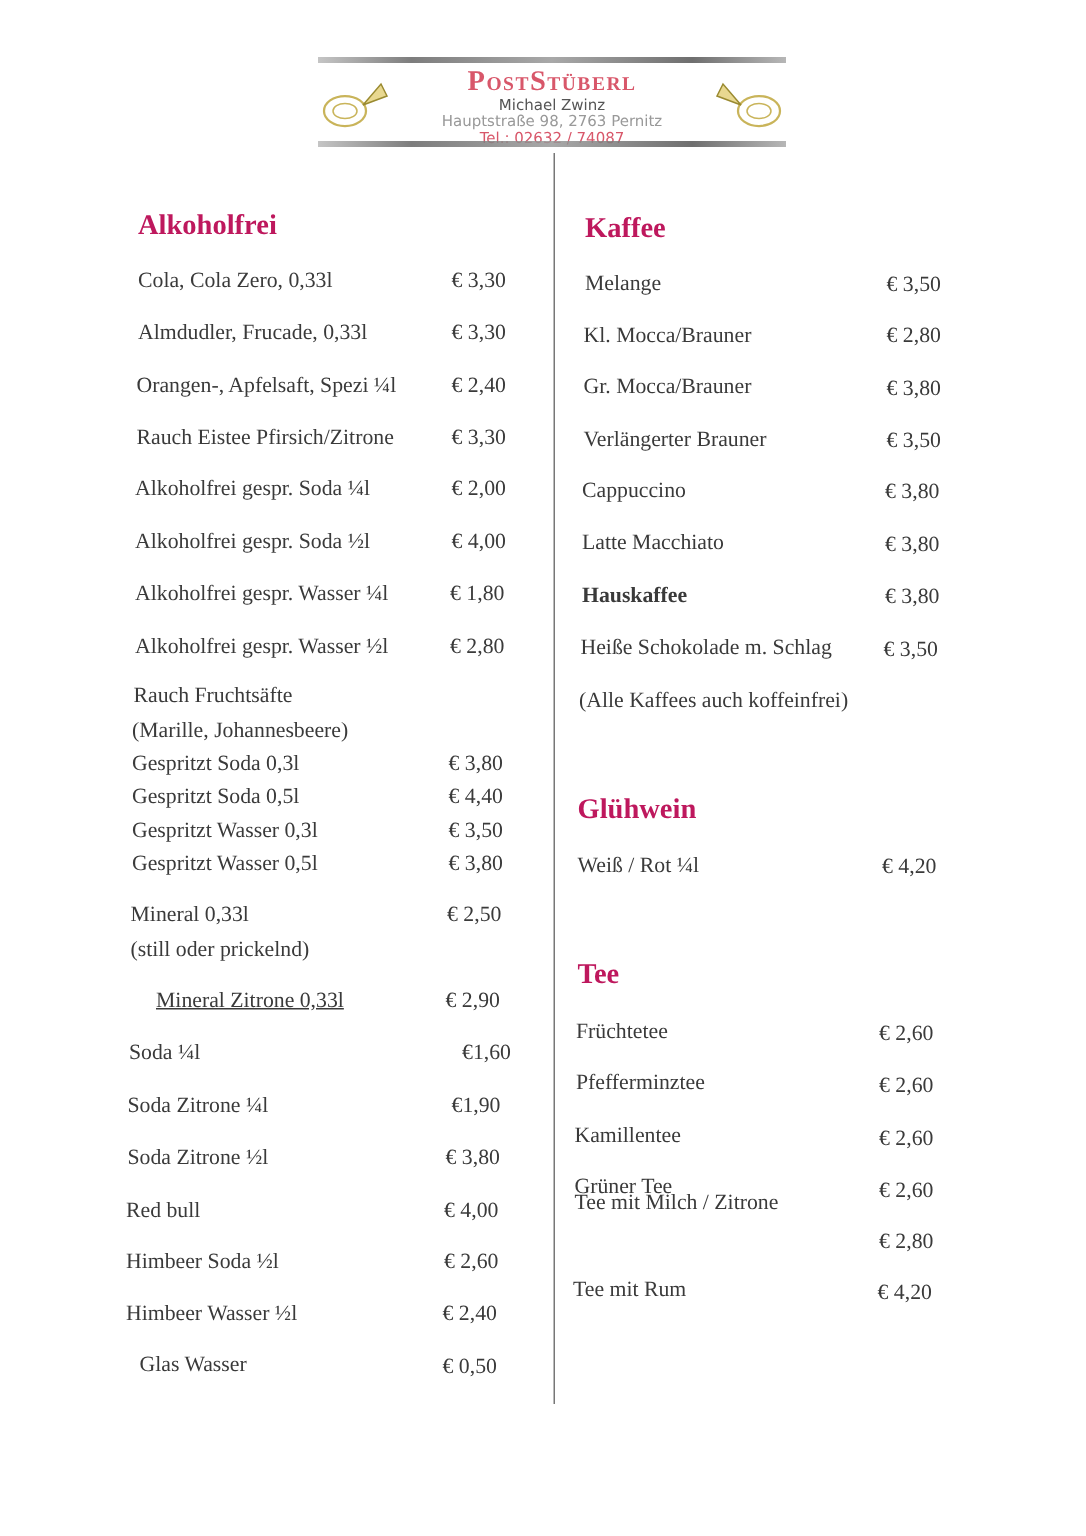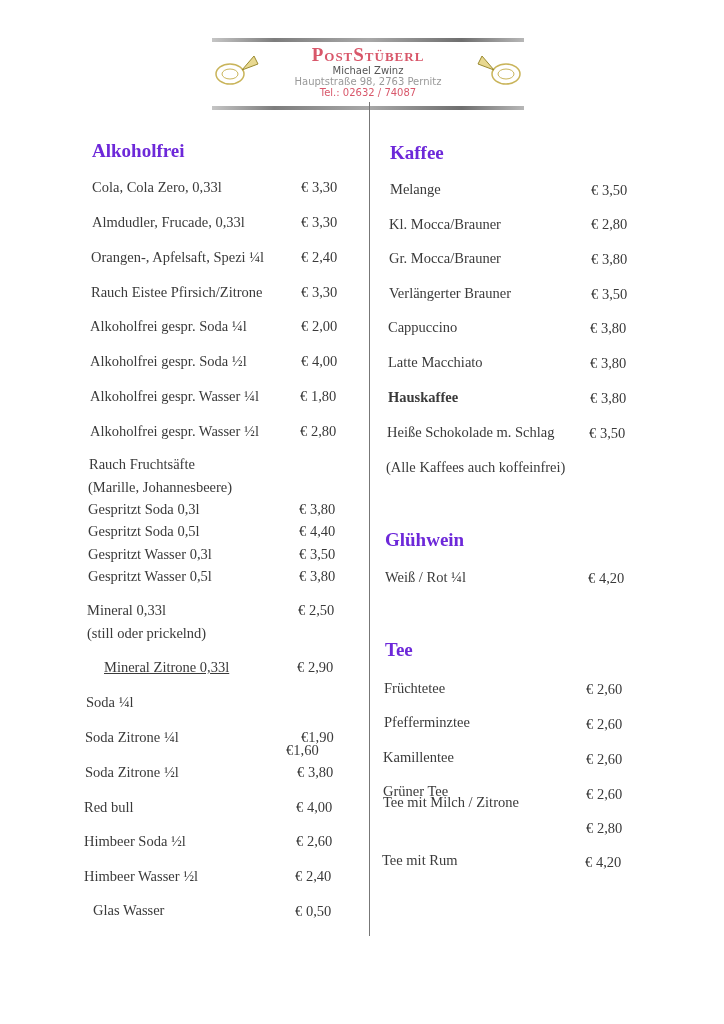--- a/index.html
+++ b/index.html
@@ -3,21 +3,21 @@
   <meta charset="utf-8">
   <style>
     html, body { margin: 0; padding: 0; }
     body {
       width: 724px; height: 1024px; background: #ffffff;
       position: relative; overflow: hidden;
       font-family: "Liberation Serif", "DejaVu Serif", serif;
       color: #3a3a3a;
     }
     .logo {
-      position: absolute; left: 212px; top: 38px; width: 312px; height: 72px;
+      position: absolute; left: 212px; top: 38px; width: 312px; height: 60px;
     }
     .logo .bar { position: absolute; left: 0; right: 0; height: 4px;
       background: linear-gradient(90deg, #bbb, #666 20%, #999 50%, #555 80%, #aaa); opacity: .85; }
     .logo .bar.top { top: 0; }
     .logo .bar.bottom { bottom: 0; }
     .logo .horn { position: absolute; top: 12px; width: 46px; height: 38px; }
     .logo .horn.left { left: 2px; }
     .logo .horn.right { right: 2px; transform: scaleX(-1); }
     .logo .brand {
       position: absolute; left: 0; right: 0; top: 6px; text-align: center;
@@ -31,21 +31,21 @@
     .logo .owner { top: 28px; font-size: 10px; color: #555; }
     .logo .addr { top: 39px; font-size: 10px; color: #999; }
     .logo .tel { top: 50px; font-size: 10px; color: #d8576a; }
 
     .divider {
       position: absolute; left: 369px; top: 102px; width: 1px; height: 834px;
       background: #777;
     }
 
     .section-title {
-      position: absolute; font-weight: bold; font-size: 19px; color: #6d28d9;
+      position: absolute; font-weight: bold; font-size: 19px; color: #be185d;
     }
     .item {
       position: absolute; font-size: 14.5px; color: #3a3a3a; white-space: nowrap;
     }
     .price {
       position: absolute; font-size: 14.5px; color: #3a3a3a; white-space: nowrap;
     }
     .note {
       position: absolute; font-size: 14.5px; color: #3a3a3a; white-space: nowrap;
     }
@@ -116,21 +116,21 @@
 <div class="price" style="left:299px; top:568px;">€ 3,80</div>
 
 <div class="item" style="left:87px; top:602px;">Mineral 0,33l</div>
 <div class="price" style="left:298px; top:602px;">€ 2,50</div>
 <div class="note" style="left:87px; top:625px;">(still oder prickelnd)</div>
 
 <div class="item" style="left:104px; top:659px;text-decoration:underline;">Mineral Zitrone 0,33l</div>
 <div class="price" style="left:297px; top:659px;">€ 2,90</div>
 
 <div class="item" style="left:86px; top:694px;">Soda ¼l</div>
-<div class="price" style="left:286px; top:694px;margin-top:48px;">€1,60</div>
+<div class="price" style="left:308px; top:694px;">€1,60</div>
 
 <div class="item" style="left:85px; top:729px;">Soda Zitrone ¼l</div>
 <div class="price" style="left:301px; top:729px;">€1,90</div>
 
 <div class="item" style="left:85px; top:764px;">Soda Zitrone ½l</div>
 <div class="price" style="left:297px; top:764px;">€ 3,80</div>
 
 <div class="item" style="left:84px; top:799px;">Red bull</div>
 <div class="price" style="left:296px; top:799px;">€ 4,00</div>
 

